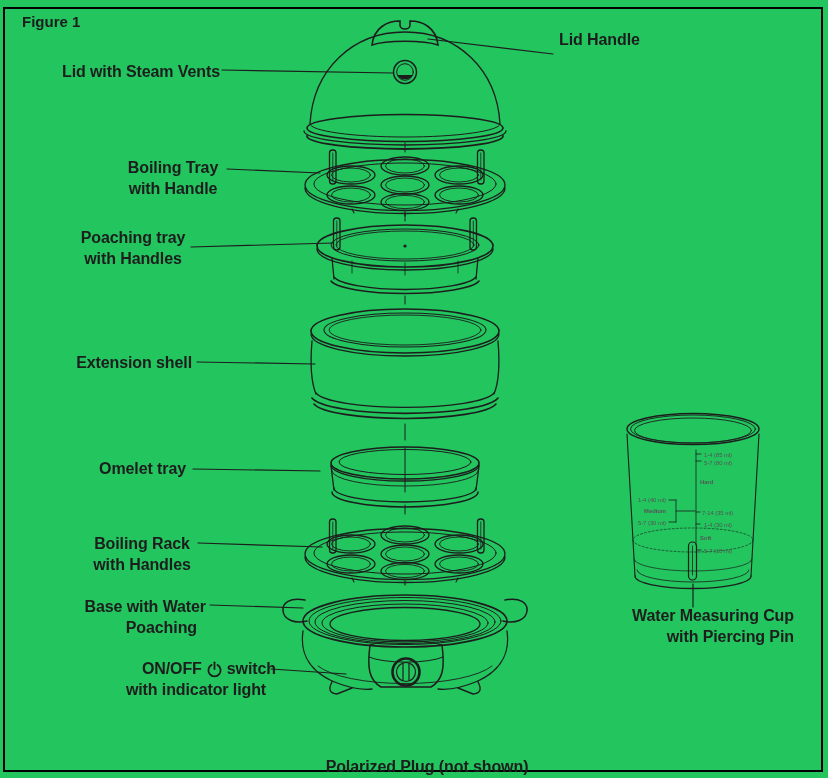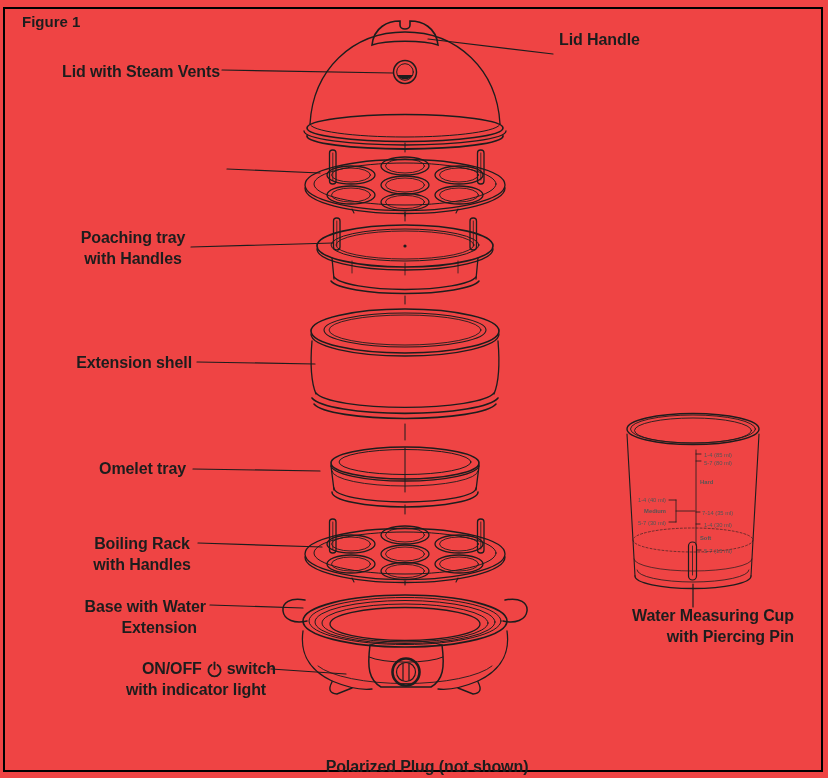--- a/index.html
+++ b/index.html
@@ -1,17 +1,17 @@
 <!DOCTYPE html>
 <html><head>
 <meta charset="utf-8">
 <style>
   html,body { margin:0; padding:0; background:#fff; }
   #page {
-    position:relative; width:828px; height:778px; background:#ef4444;
+    position:relative; width:828px; height:778px; background:#22c55e;
     font-family:"Liberation Sans", sans-serif; color:#1d1d1d; overflow:hidden;
   }
   #border-frame {
     position:absolute; left:3px; top:7px; right:5px; bottom:6px;
     border:2px solid #000;
   }
   #diagram-svg { position:absolute; left:0; top:0; }
   .lbl {
     position:absolute; font-size:16px; font-weight:700; color:#1d1d1d;
     line-height:20.5px; letter-spacing:-0.1px; white-space:nowrap;
@@ -183,38 +183,42 @@
       <path d="M693,584 L693,607"></path>
     </g>
   </svg>
 
   <div id="figure-title">Figure 1</div>
 
   <div class="lbl rgt" style="left:40px; top:62px; width:180px;">Lid with Steam Vents</div>
 
   <div class="lbl" style="left:559px; top:30px;">Lid Handle</div>
 
+  <div class="lbl ctr" style="left:108px; top:158px; width:130px;">
+    <span class="ln">Boiling Tray</span>
+    <span class="ln">with Handle</span>
+  </div>
 
   <div class="lbl ctr" style="left:68px; top:228px; width:130px;">
     <span class="ln">Poaching tray</span>
     <span class="ln">with Handles</span>
   </div>
 
   <div class="lbl rgt" style="left:40px; top:353px; width:152px;">Extension shell</div>
 
   <div class="lbl rgt" style="left:40px; top:459px; width:146px;">Omelet tray</div>
 
   <div class="lbl ctr" style="left:77px; top:534px; width:130px;">
     <span class="ln">Boiling Rack</span>
     <span class="ln">with Handles</span>
   </div>
 
   <div class="lbl rgt" style="left:74px; top:597px; width:132px;">
     <span class="ln">Base with Water</span>
-    <span class="ln" style="padding-right:9px;">Extension</span>
+    <span class="ln" style="padding-right:9px;">Poaching</span>
   </div>
 
   <div class="lbl ctr" style="left:116px; top:659px; width:160px;">
     <span class="ln" id="lbl-switch-line1">
       <span>ON/OFF</span>
       <svg class="power-svg" width="17" height="17" viewBox="0 0 17 17" fill="none" stroke="#1d1d1d" stroke-width="1.8" stroke-linecap="round">
         <path d="M5.6,3.9 A6.1,6.1 0 1 0 11.4,3.9"></path>
         <line x1="8.5" y1="1.3" x2="8.5" y2="8"></line>
       </svg>
       <span>switch</span>

